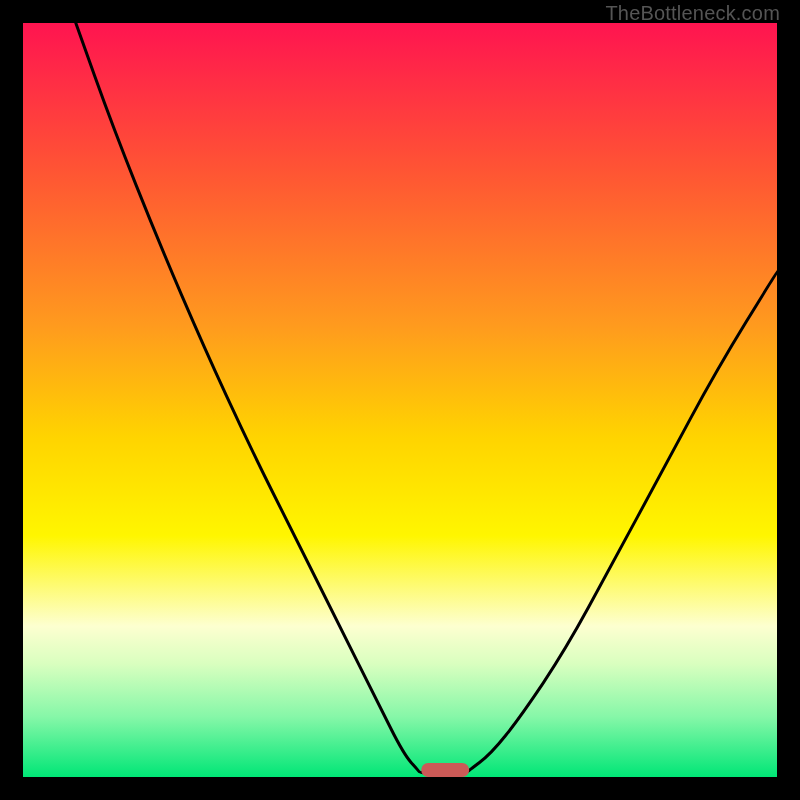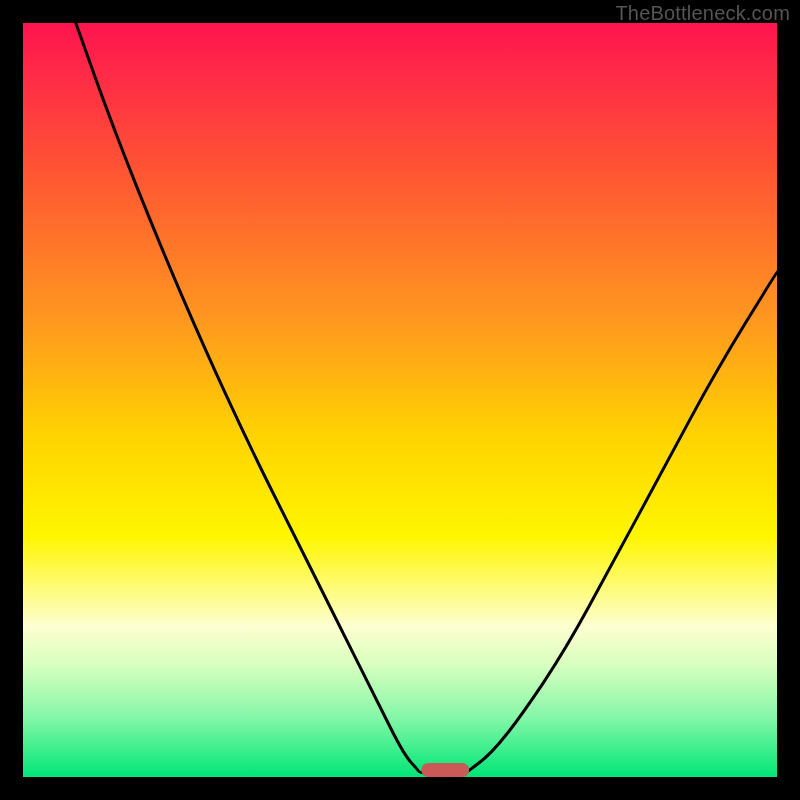--- a/index.html
+++ b/index.html
@@ -33,21 +33,21 @@
       #fff600 68%,
       #fdffd0 80%,
       #d9ffbf 85%,
       #86f7a8 92%,
       #00e676 100%
     );
   }
   .watermark {
     position: absolute;
     top: 2px;
-    right: 10px;
+    right: 20px;
     color: #555555;
     font-size: 20px;
     letter-spacing: 0.2px;
     font-weight: 500;
     user-select: none;
   }
   svg.curve {
     position: absolute;
     left: 0;
     top: 0;

